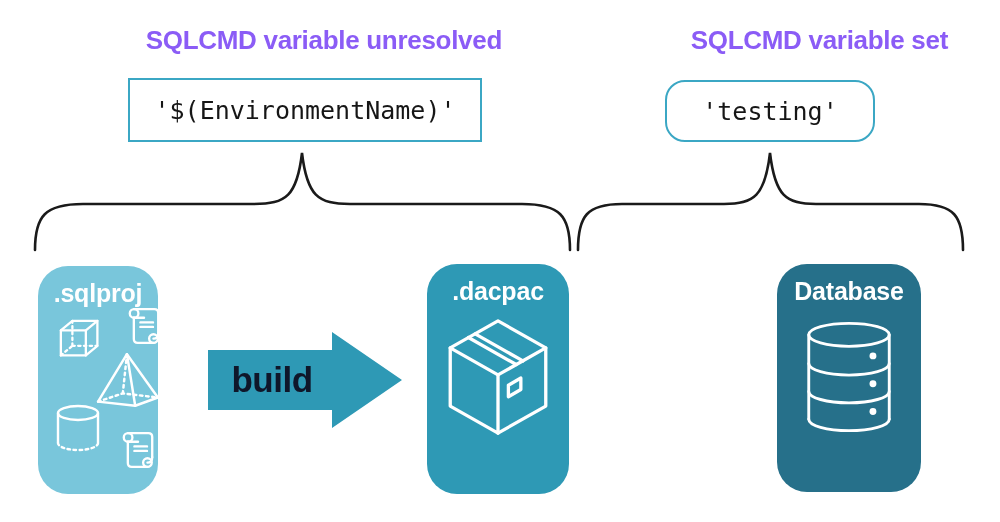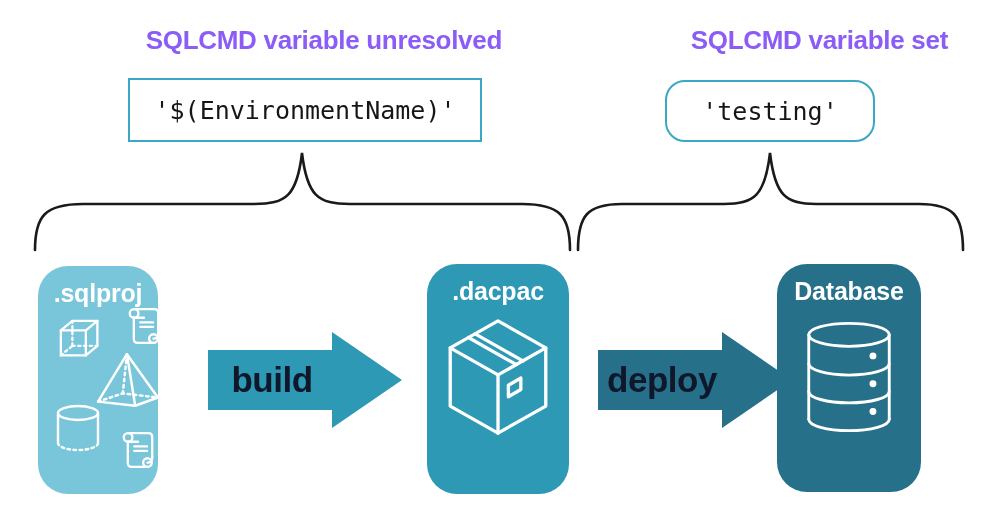--- a/index.html
+++ b/index.html
@@ -147,26 +147,20 @@
       <g class="outline" stroke-width="3.2">
         <path d="M52 4 98 30 52 56 6 30Z"></path>
         <path d="M6 30V86L52 112V56"></path>
         <path d="M98 30V86L52 112"></path>
         <path d="M30 16.5 76 42.5M23.5 20 69.5 46"></path>
         <path d="M62 66 74 59V70L62 77Z"></path>
       </g>
     </svg>
   </div>
 
-  <div class="arrow arrow-deploy">
-    <svg width="194" height="96" viewBox="0 0 194 96">
-      <polygon points="0,18 124,18 124,0 194,48 124,96 124,78 0,78" fill="currentColor"></polygon>
-    </svg>
-    <div class="arrow-label">deploy</div>
-  </div>
 
   <div class="card card-database">
     <div class="card-label">Database</div>
     <svg class="center-icon" style="top:56px" width="92" height="114" viewBox="0 0 96 118">
       <g class="outline" stroke-width="3">
         <ellipse cx="48" cy="15" rx="42" ry="12"></ellipse>
         <path d="M6 15V103M90 15V103"></path>
         <path d="M6 45c0 6.6 18.8 12 42 12s42-5.4 42-12"></path>
         <path d="M6 74c0 6.6 18.8 12 42 12s42-5.4 42-12"></path>
         <path d="M6 103c0 6.6 18.8 12 42 12s42-5.4 42-12"></path>

